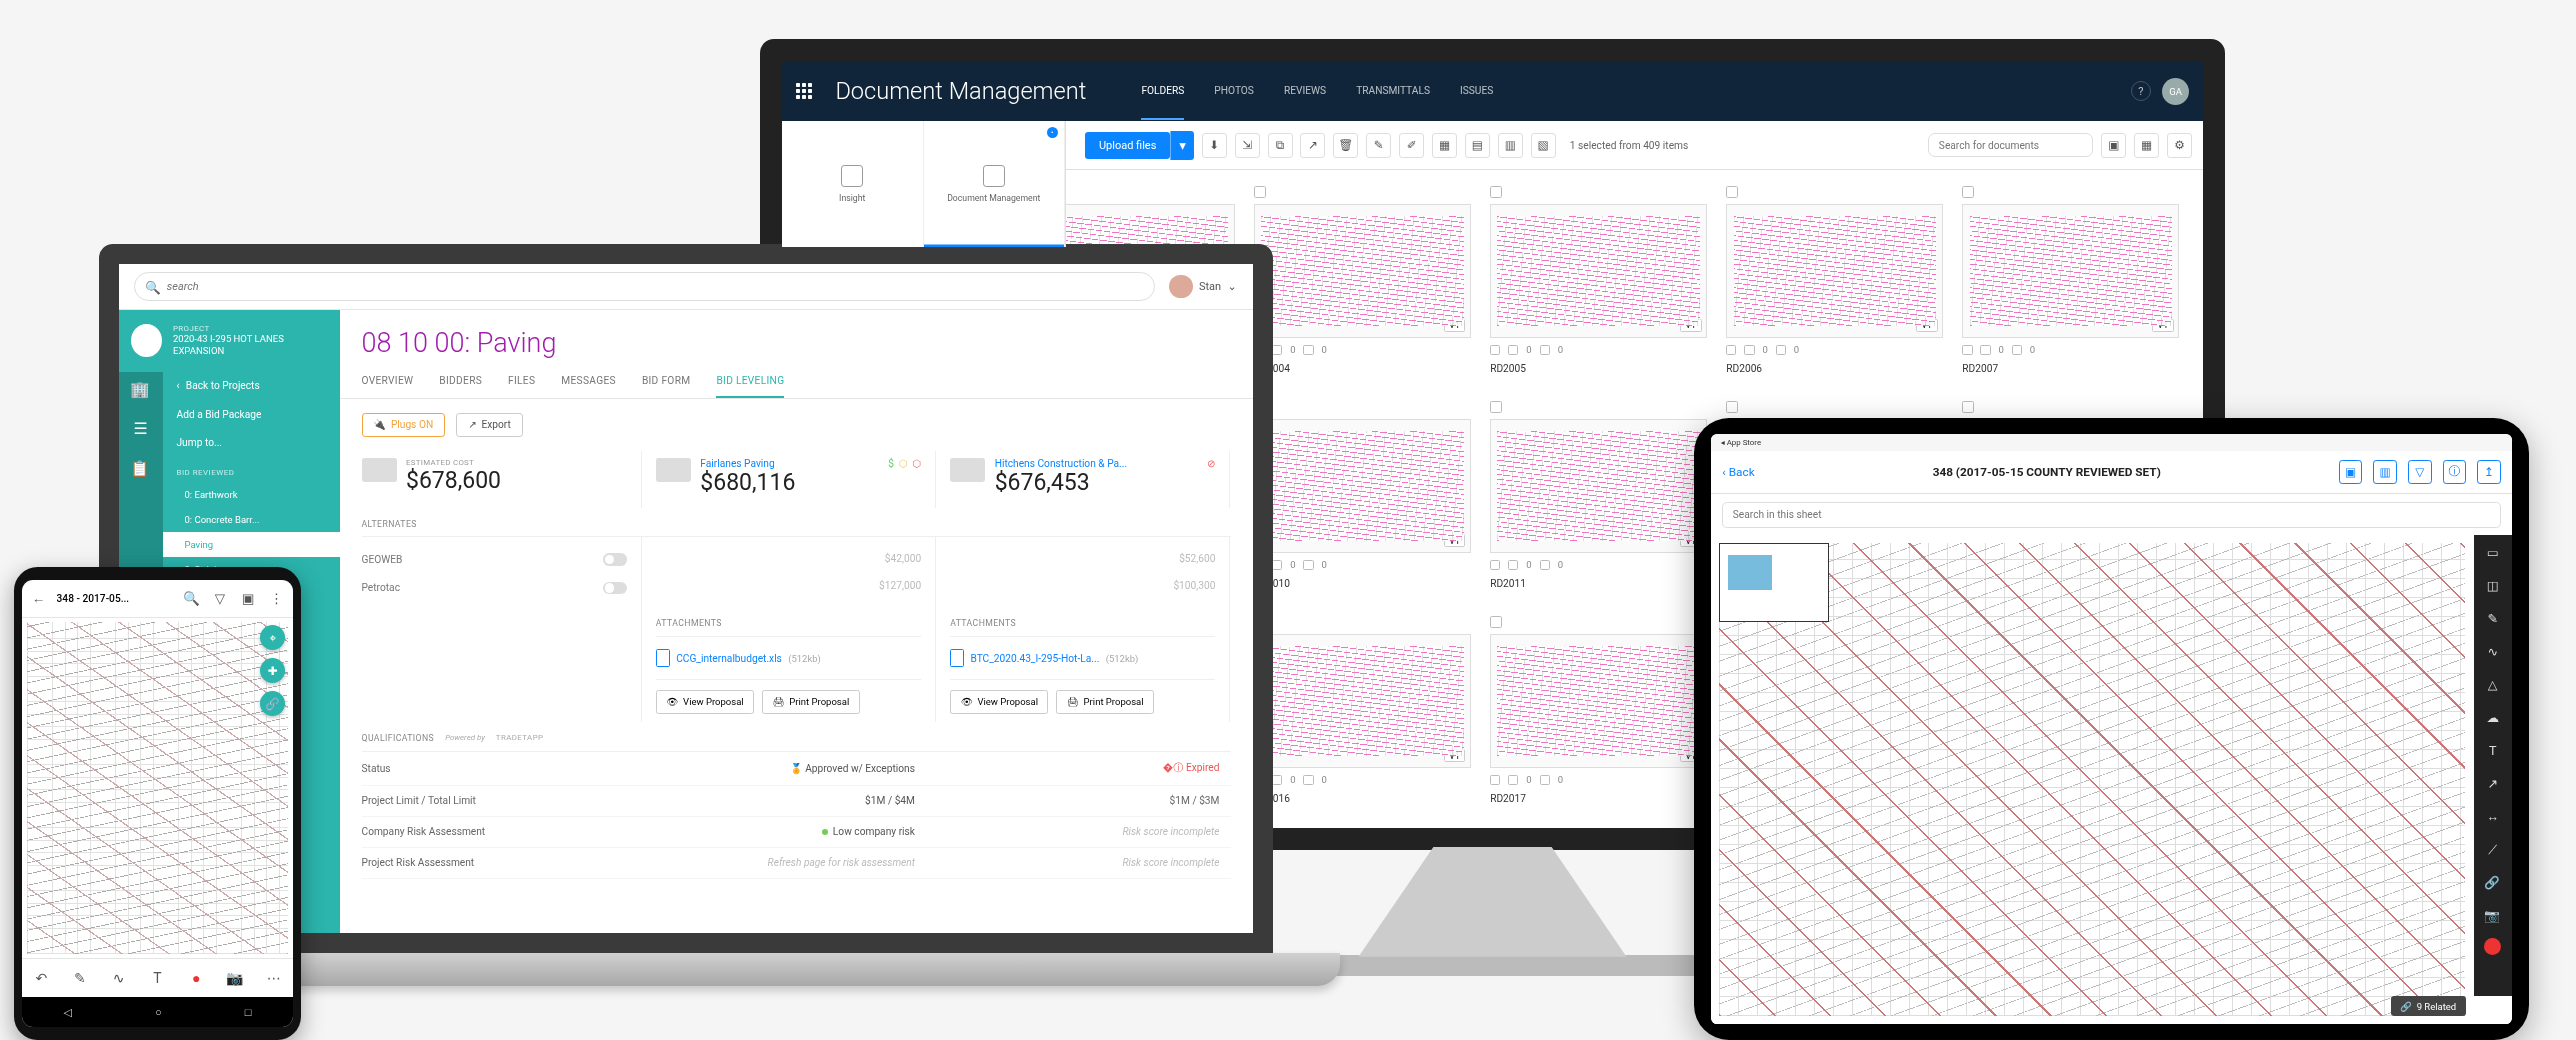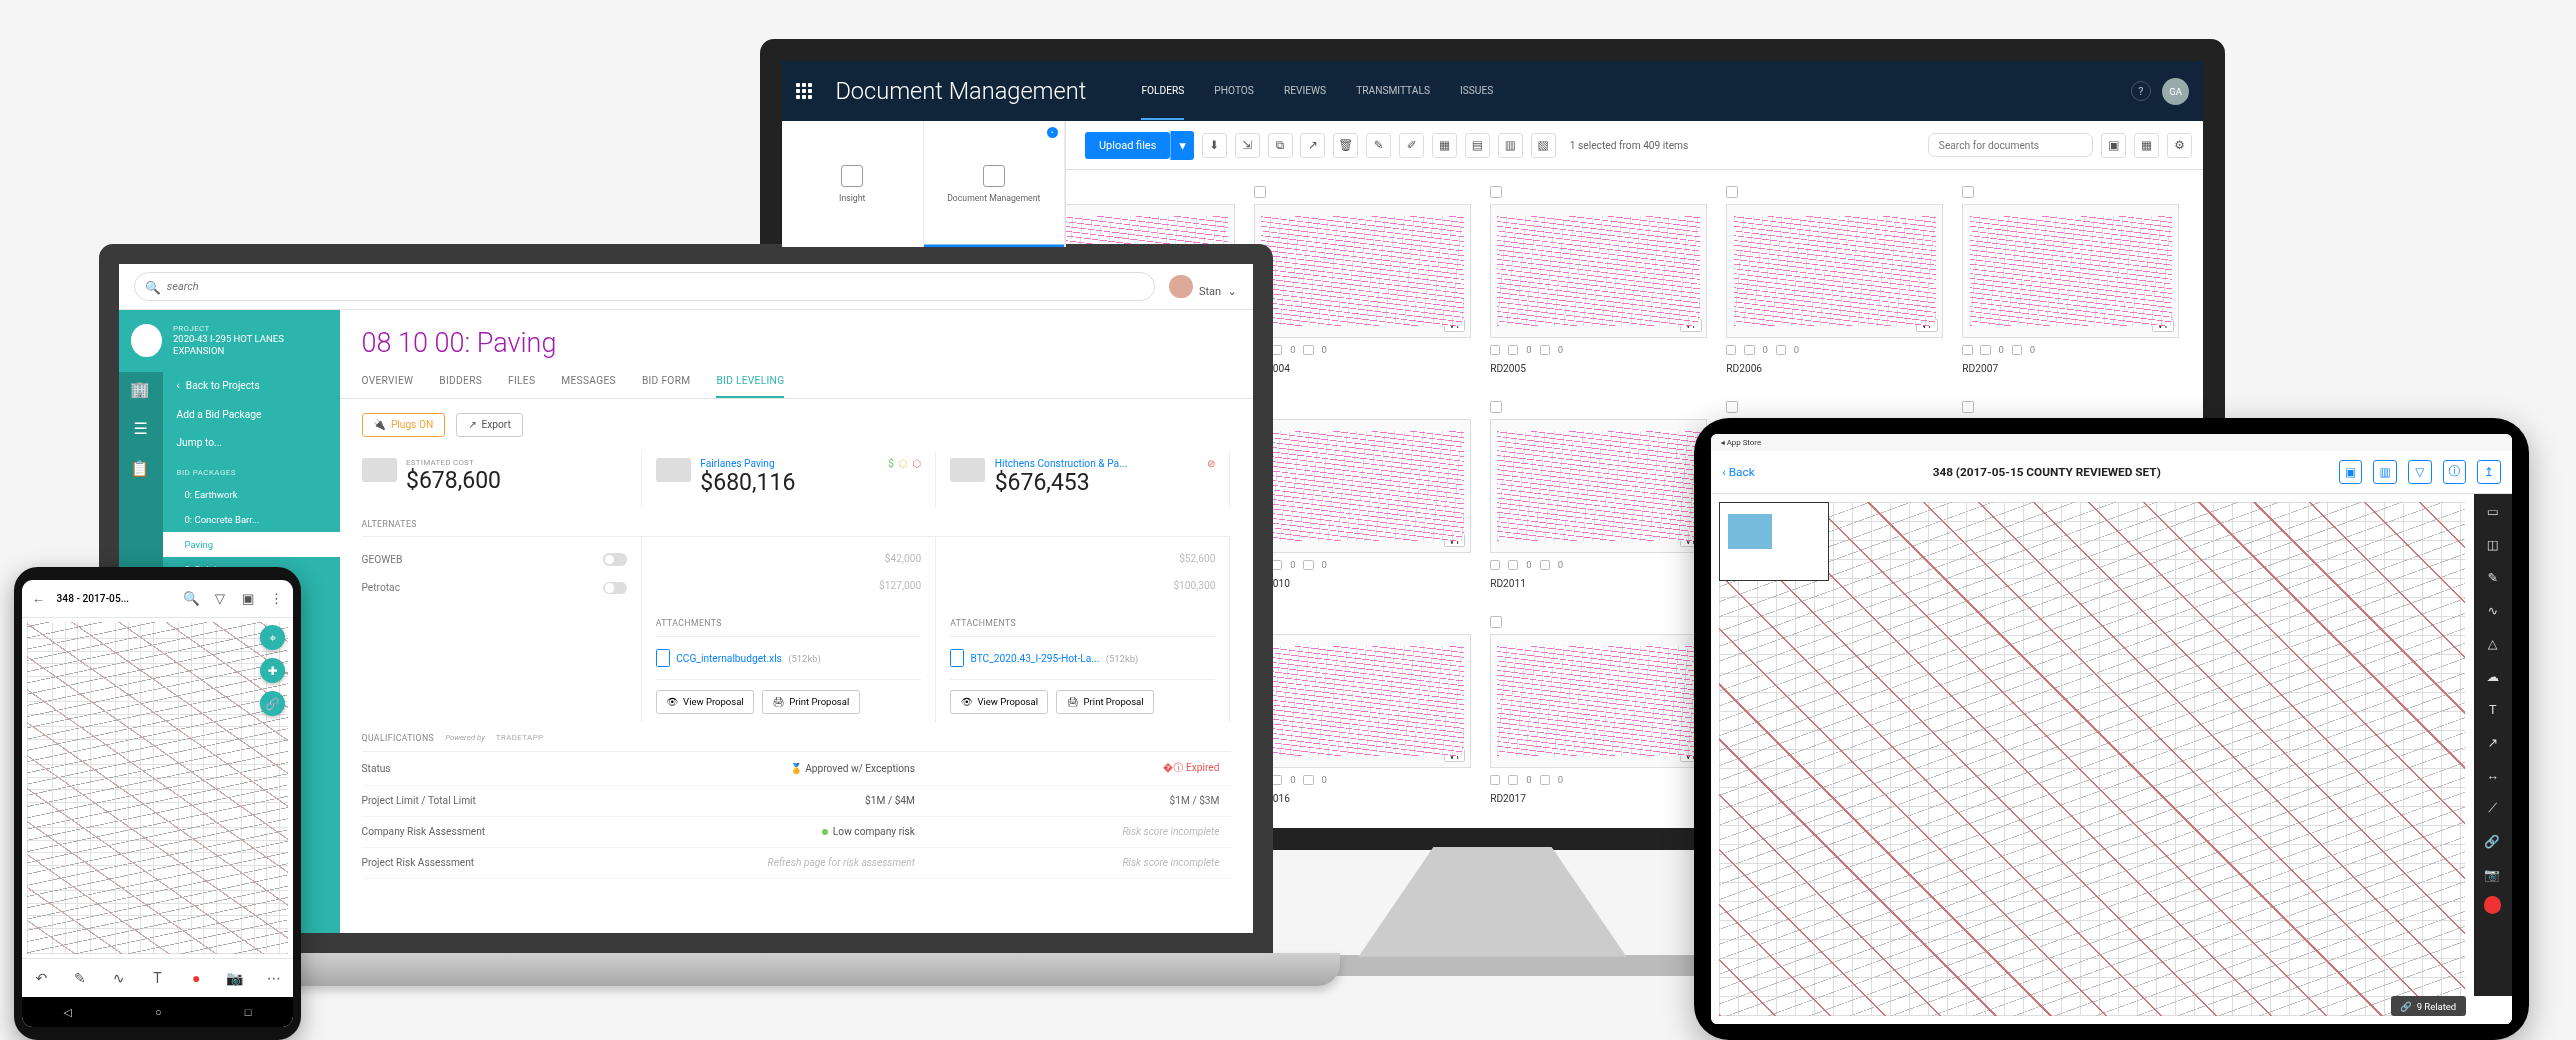--- a/index.html
+++ b/index.html
@@ -49,21 +49,21 @@
 
 
 .laptop{position:absolute;left:31.5px;top:244px;width:1308px;height:788px}
 .laptop-screen{width:1174px;height:709px;margin:0 auto;background:#fff;border:20.5px solid #3a3a3a;border-bottom-width:20.5px;border-radius:14px 14px 0 0;overflow:hidden;position:relative}
 .laptop-base{height:33px;background:linear-gradient(#d0d0d0,#a8a8a8);border-radius:0 0 22px 22px;box-shadow:0 4.7px 9.5px rgba(0,0,0,.2)}
 
 .bl-top{display:flex;align-items:center;height:46px;padding:0 15.8px;border-bottom:0.8px solid #e5e5e5;gap:14px}
 .bl-search-wrap{flex:1;position:relative}
 .bl-search{width:100%;border:0.8px solid #ddd;border-radius:15.8px;padding:7px 12.6px 7px 31.5px;font-size:11px;color:#888;font-style:italic}
 .bl-search-ico{position:absolute;left:11px;top:50%;transform:translateY(-50%);color:#aaa}
-.bl-user{display:flex;align-items:flex-end;gap:6.3px;font-size:11px;color:#555}
+.bl-user{display:flex;align-items:center;gap:6.3px;font-size:11px;color:#555}
 .bl-user-av{width:23.6px;height:23.6px;border-radius:50%;background:#da9}
 
 .bl-body{display:flex;height:calc(100% - 46px)}
 .bl-side{width:221px;background:#2bb5ad;color:#fff;display:flex;flex-direction:column}
 .bl-side-hdr{display:flex;gap:11px;padding:14px 12.6px;align-items:center}
 .bl-side-av{width:33px;height:33px;border-radius:50%;background:#fff}
 .bl-side-prj{font-size:7.9px;opacity:.8;letter-spacing:0.4px}
 .bl-side-name{font-size:9.5px;line-height:1.3}
 .bl-side-rail{width:44px;background:#1f8f88;display:flex;flex-direction:column;align-items:center;padding-top:7.9px;gap:20.5px;font-size:15.8px}
 .bl-side-main{display:flex;flex:1}
@@ -479,21 +479,21 @@
           <div>☰</div>
           <div>📋</div>
         </div>
         <div class="bl-side-col">
           <div class="bl-side-link">
                 <span>‹</span>
                 <span>Back to Projects</span>
               </div>
           <div class="bl-side-link">Add a Bid Package</div>
           <div class="bl-side-link">Jump to...</div>
-          <div class="bl-side-sec">BID PACKAGES</div>
+          <div class="bl-side-sec">BID REVIEWED</div>
           <div id="bl-pkgs">
                 <div class="bl-side-pkg">0: Earthwork</div>
                 <div class="bl-side-pkg">0: Concrete Barr...</div>
                 <div class="bl-side-pkg active">Paving</div>
                 <div class="bl-side-pkg">0: Striping</div>
                 <div class="bl-side-pkg">0: Impact Atten...</div>
                 <div class="bl-side-pkg">0: Precast - Gir...</div>
                 <div class="bl-side-pkg">Electrical</div>
                 <div class="bl-side-pkg">Temp Barrier...</div>
                 <div class="bl-side-pkg">Concrete Fou...</div>
@@ -684,20 +684,21 @@
   <div class="tb-status">◂ App Store</div>
   <div class="tb-hdr">
     <div class="tb-back">‹ <span>Back</span></div>
     <div class="tb-title">348 (2017-05-15 COUNTY REVIEWED SET)</div>
     <div class="tb-hdr-ico">▣</div>
     <div class="tb-hdr-ico">▥</div>
     <div class="tb-hdr-ico">▽</div>
     <div class="tb-hdr-ico">ⓘ</div>
     <div class="tb-hdr-ico">↥</div>
   </div>
+  <input class="tb-search" placeholder="Search in this sheet" style="">
   <div class="tb-canvas">
     <div class="tb-draw"></div>
     <div class="tb-minimap"></div>
     <div class="tb-tools">
       <div class="tb-tool">▭</div>
       <div class="tb-tool">◫</div>
       <div class="tb-tool">✎</div>
       <div class="tb-tool">∿</div>
       <div class="tb-tool">△</div>
       <div class="tb-tool">☁</div>

